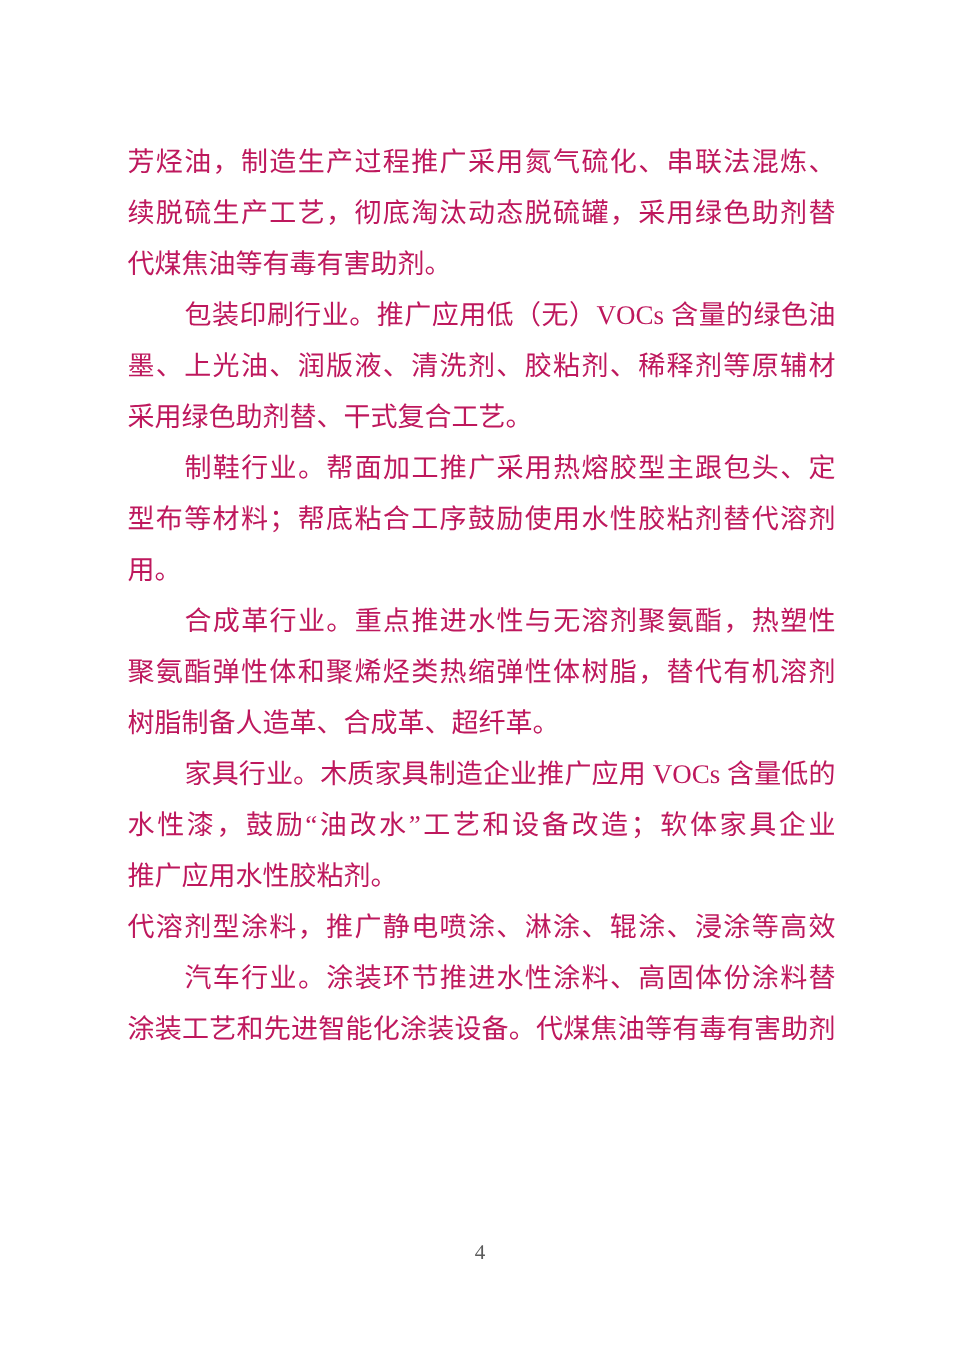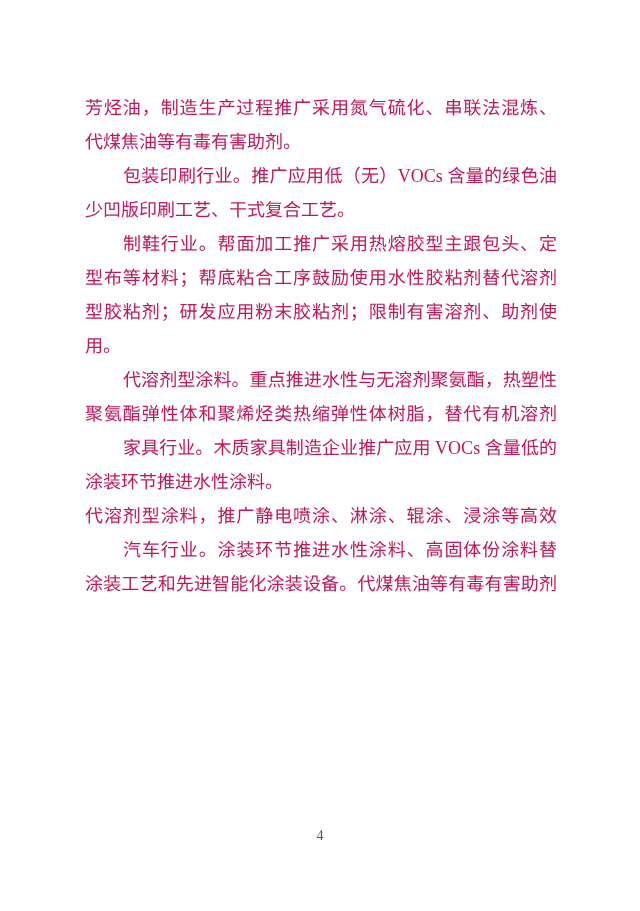--- a/index.html
+++ b/index.html
@@ -63,31 +63,34 @@
     color: #5a5a5a;
   }
 </style>
 </head>
 <body>
 
 <div class="page">
 
   <div class="doc-body" id="doc-body">
       <div class="text-line">芳烃油，制造生产过程推广采用氮气硫化、串联法混炼、</div>
+      <div class="text-line">续脱硫生产工艺，彻底淘汰动态脱硫罐，采用绿色助剂替</div>
       <div class="text-line para-end">代煤焦油等有毒有害助剂。</div>
       <div class="text-line indent">包装印刷行业。推广应用低（无）VOCs 含量的绿色油</div>
-      <div class="text-line para-end">少凹版印刷工艺、干式复合工艺。</div>
+      <div class="text-line">墨、上光油、润版液、清洗剂、胶粘剂、稀释剂等原辅材</div>
+      <div class="text-line para-end">采用绿色助剂替、干式复合工艺。</div>
       <div class="text-line indent">制鞋行业。帮面加工推广采用热熔胶型主跟包头、定</div>
       <div class="text-line">型布等材料；帮底粘合工序鼓励使用水性胶粘剂替代溶剂</div>
-      <div class="text-line">型胶粘剂；研发应用粉末胶粘剂；限制有害溶剂、助剂使</div>
       <div class="text-line para-end">用。</div>
-      <div class="text-line indent">代溶剂型涂料。重点推进水性与无溶剂聚氨酯，热塑性</div>
+      <div class="text-line indent">合成革行业。重点推进水性与无溶剂聚氨酯，热塑性</div>
       <div class="text-line">聚氨酯弹性体和聚烯烃类热缩弹性体树脂，替代有机溶剂</div>
+      <div class="text-line para-end">树脂制备人造革、合成革、超纤革。</div>
       <div class="text-line indent">家具行业。木质家具制造企业推广应用 VOCs 含量低的</div>
-      <div class="text-line para-end">涂装环节推进水性涂料。</div>
+      <div class="text-line">水性漆，鼓励“油改水”工艺和设备改造；软体家具企业</div>
+      <div class="text-line para-end">推广应用水性胶粘剂。</div>
       <div class="text-line">代溶剂型涂料，推广静电喷涂、淋涂、辊涂、浸涂等高效</div>
       <div class="text-line indent">汽车行业。涂装环节推进水性涂料、高固体份涂料替</div>
       <div class="text-line">涂装工艺和先进智能化涂装设备。代煤焦油等有毒有害助剂</div>
     </div>
 
   <div class="page-footer">4</div>
 
 </div>
 
 </body></html>

